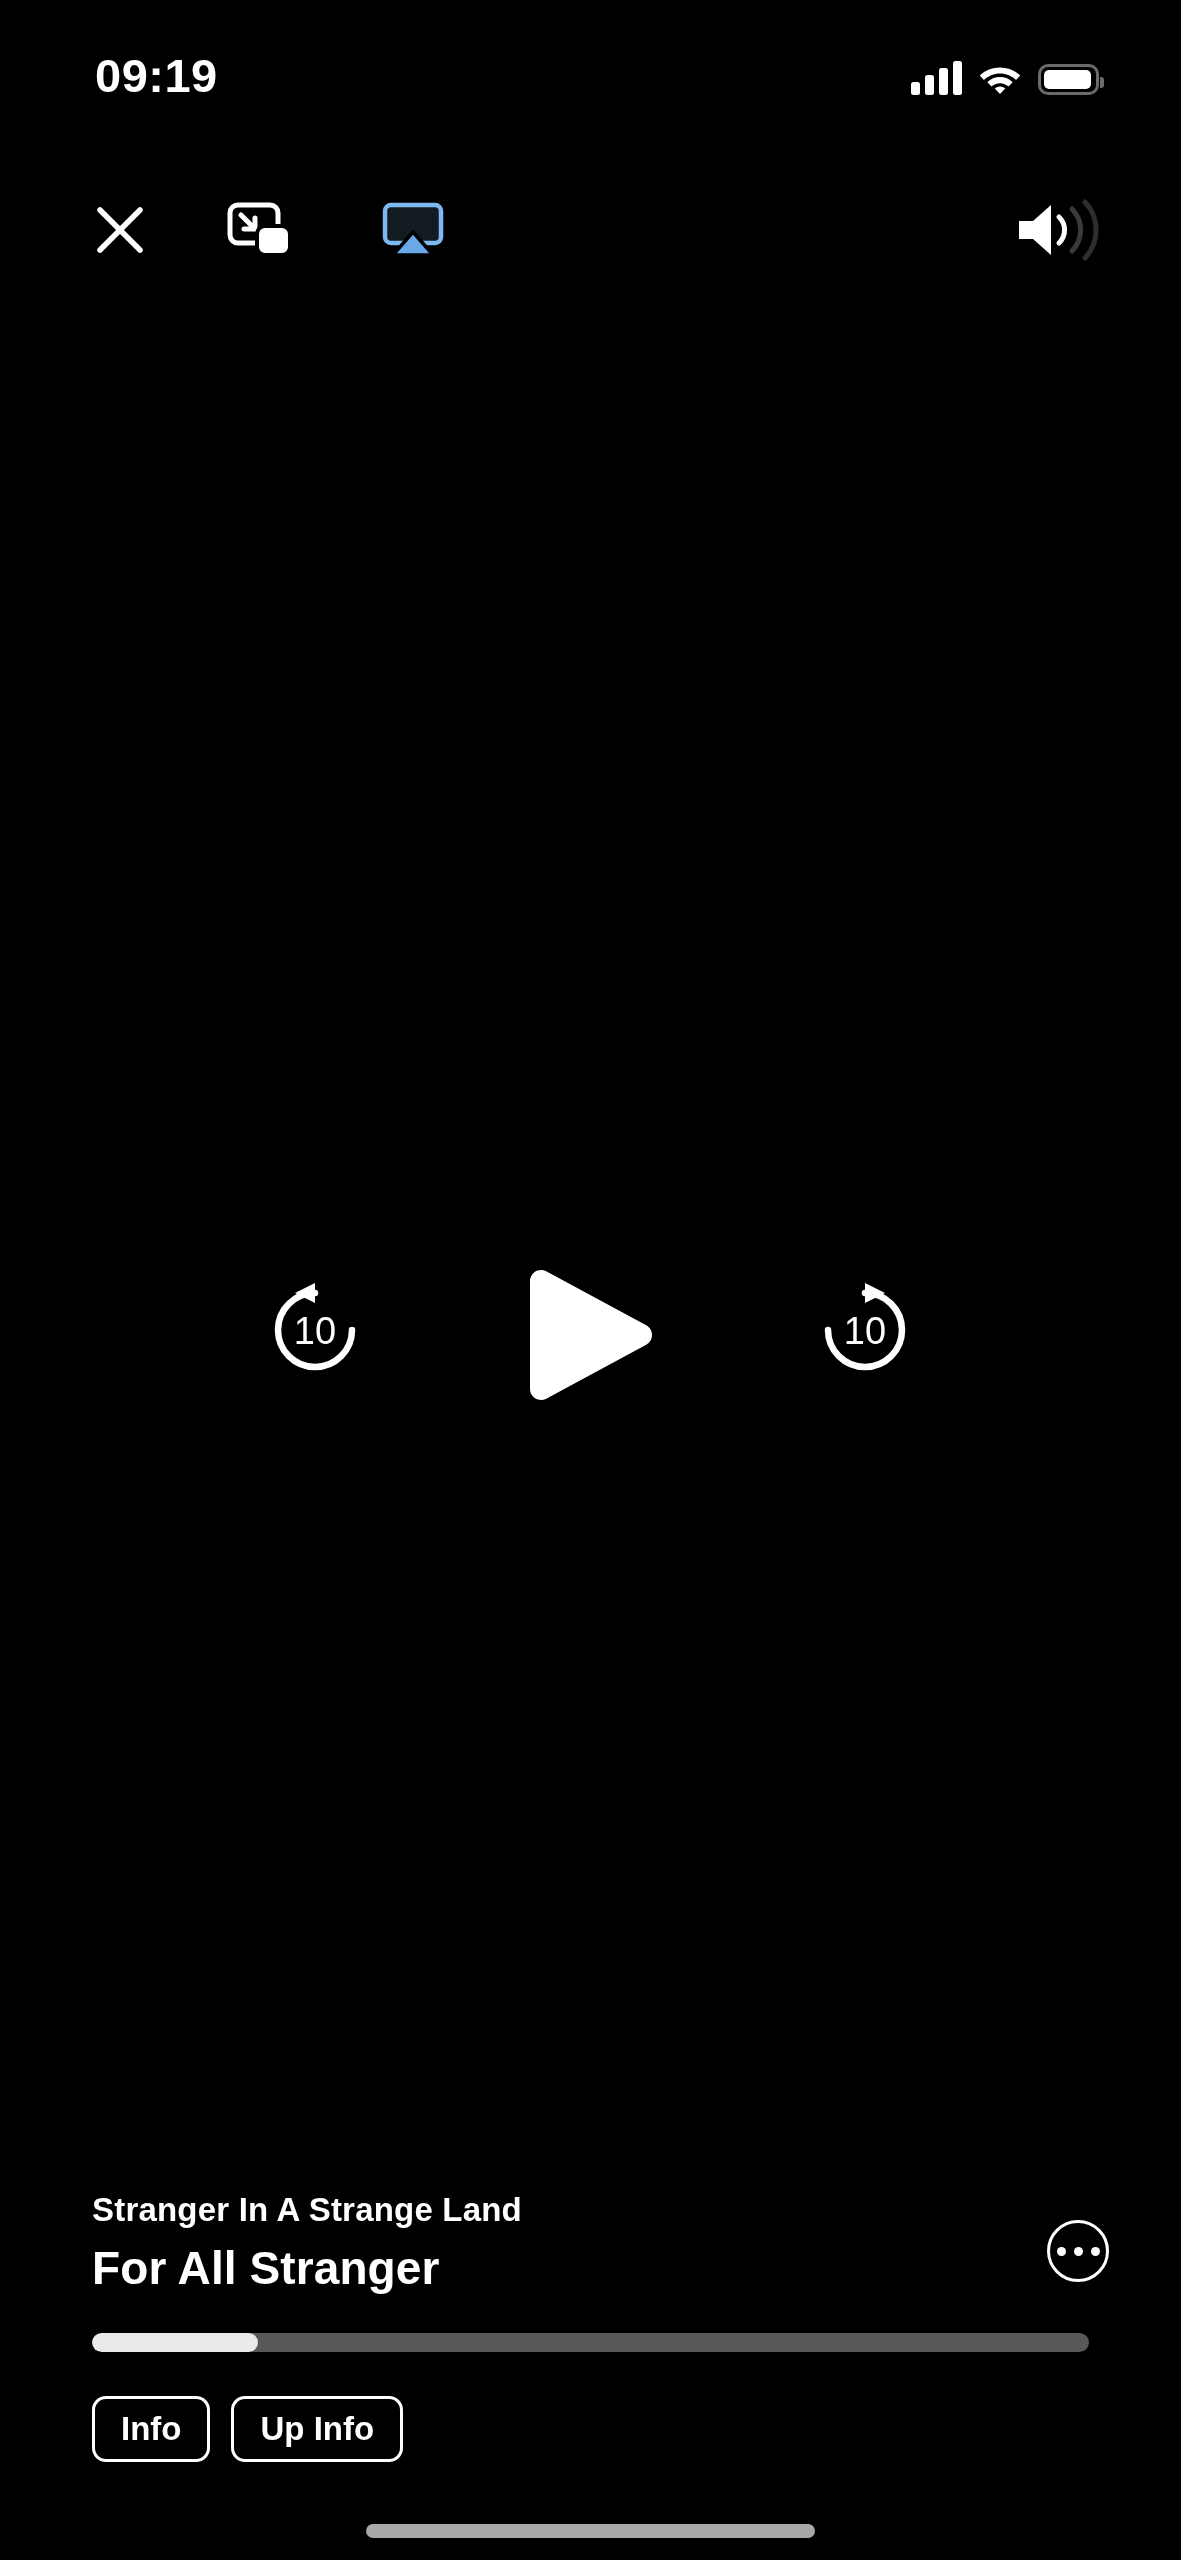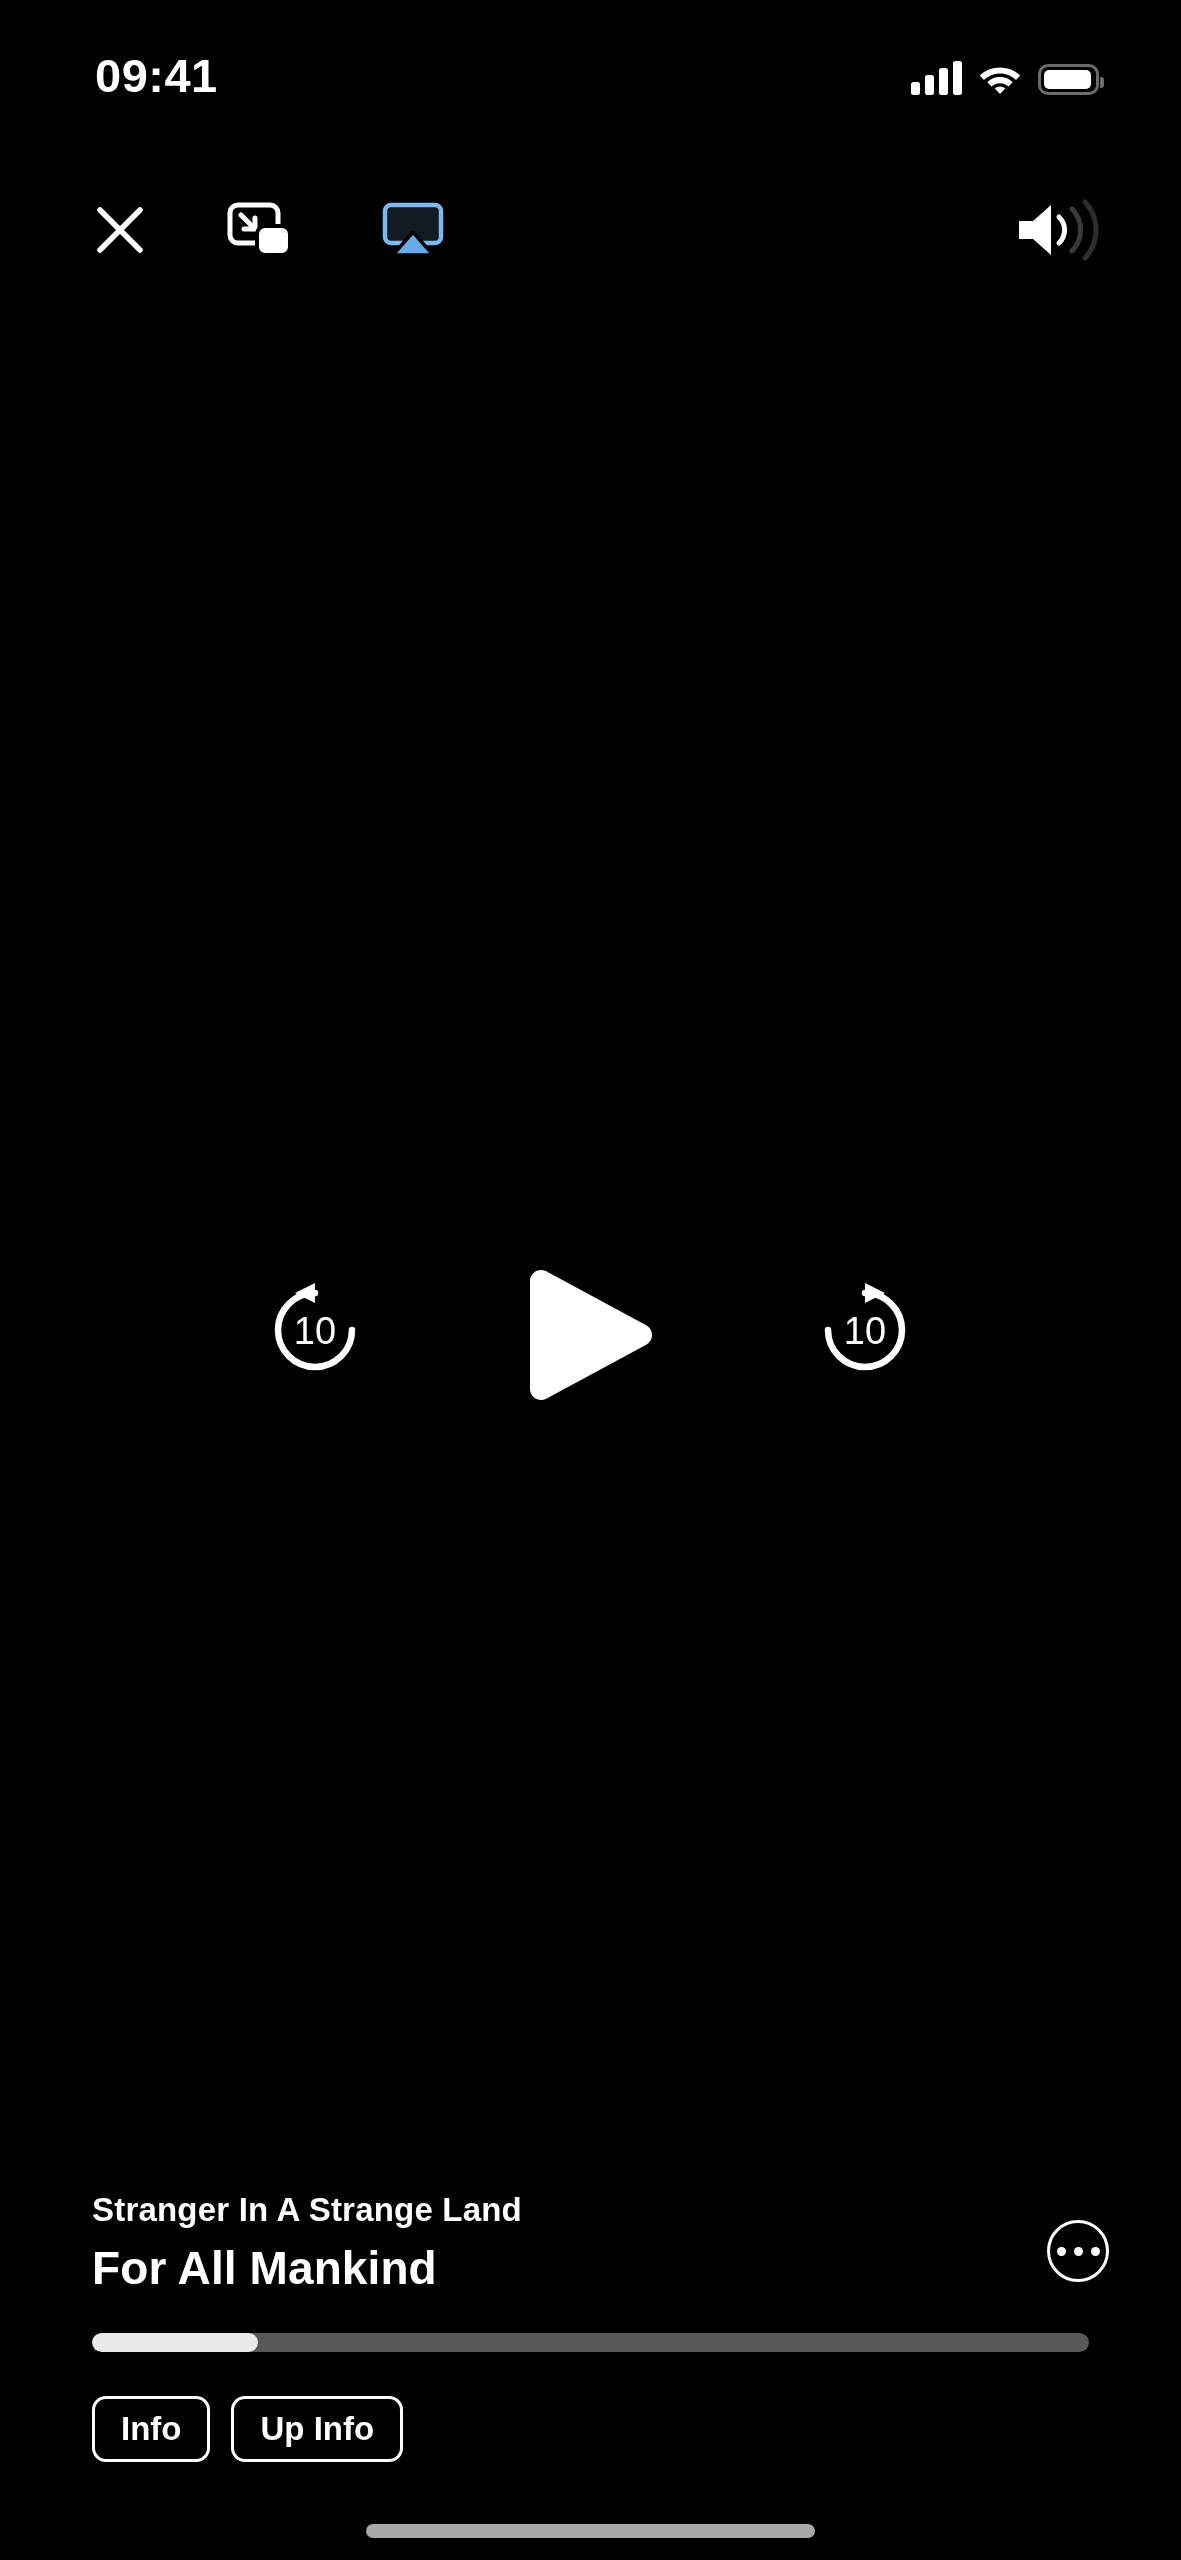--- a/index.html
+++ b/index.html
@@ -97,21 +97,21 @@
     width:449px; height:14px; background:#a8a8a8; border-radius:8px;
     margin:62px auto 22px auto;
   }
 </style>
 </head>
 <body>
 
 <div class="screen">
 
   <div class="status-bar">
-    <div class="status-time">09:41</div>
+    <div class="status-time">09:19</div>
     <div class="status-right">
       <div class="sig-bars">
         <i></i>
           <i></i>
           <i></i>
           <i></i>
       </div>
       <svg class="wifi" viewBox="0 0 44 33">
         <path d="M22 5.5c7.8 0 14.9 3 20.2 7.9l-4.1 4.5C33.7 13.8 28.2 11.4 22 11.4S10.3 13.8 5.9 17.9L1.8 13.4C7.1 8.5 14.2 5.5 22 5.5z" fill="#fff"></path>
         <path d="M22 15.1c4.9 0 9.4 1.9 12.7 5.1l-4.2 4.4C28.3 22.5 25.3 21.2 22 21.2s-6.3 1.3-8.5 3.4l-4.2-4.4c3.3-3.2 7.8-5.1 12.7-5.1z" fill="#fff"></path>
@@ -179,21 +179,21 @@
         <path d="M70 13 L50 3 L50 23 Z" fill="#fff"></path>
         <text x="50" y="64" font-family="Liberation Sans, sans-serif" font-size="38" font-weight="500" fill="#fff" text-anchor="middle">10</text>
       </svg>
     </div>
   </div>
 
   <div class="bottom">
 
     <div class="meta">
       <div class="episode-title">Stranger In A Strange Land</div>
-      <div class="show-title">For All Mankind</div>
+      <div class="show-title">For All Stranger</div>
       <div class="more-btn">
         <span></span>
         <span></span>
         <span></span>
       </div>
     </div>
 
     <div class="progress-wrap">
       <div class="progress-track">
         <div class="progress-fill" style="width:16.6%"></div>

